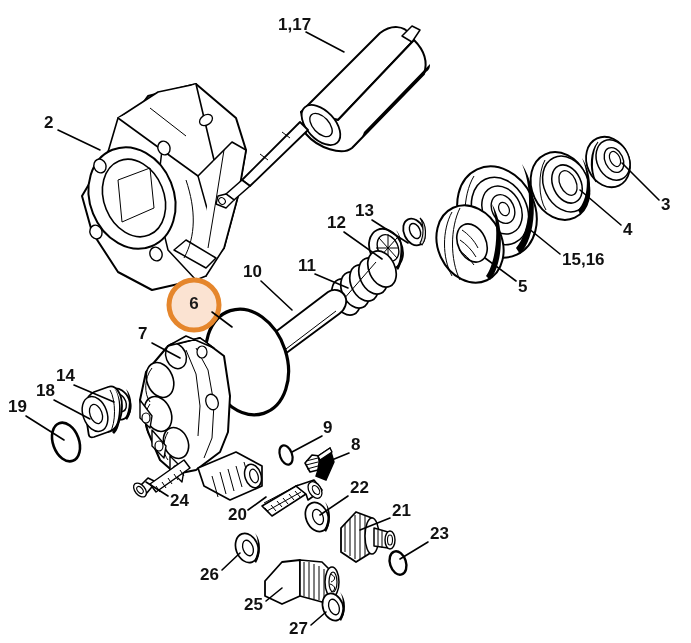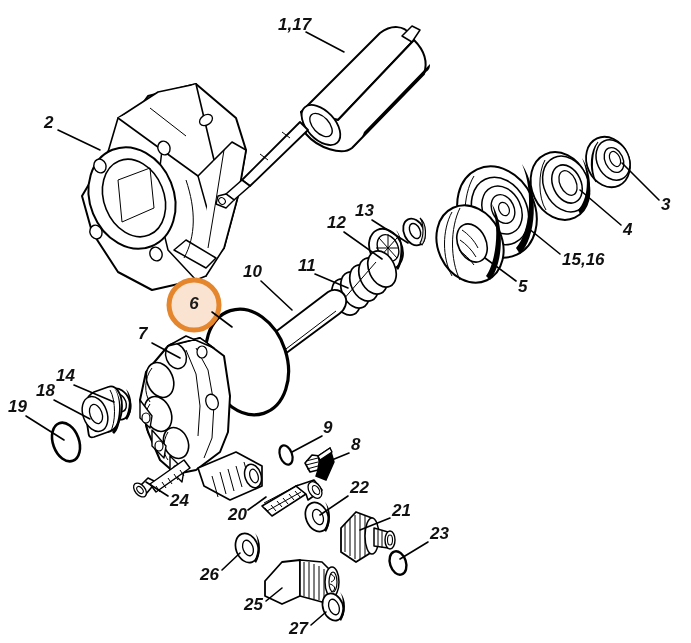--- a/index.html
+++ b/index.html
@@ -10,21 +10,20 @@
   }
   body {
     font-family: "Liberation Sans", sans-serif;
   }
   #diagram-root {
     position: relative;
     width: 691px;
     height: 643px;
     background: #bef264;
     overflow: hidden;
-    font-style: italic;
   }
   #diagram-svg {
     position: absolute;
     left: 0;
     top: 0;
     width: 691px;
     height: 643px;
     display: block;
   }
   .callout-text {

